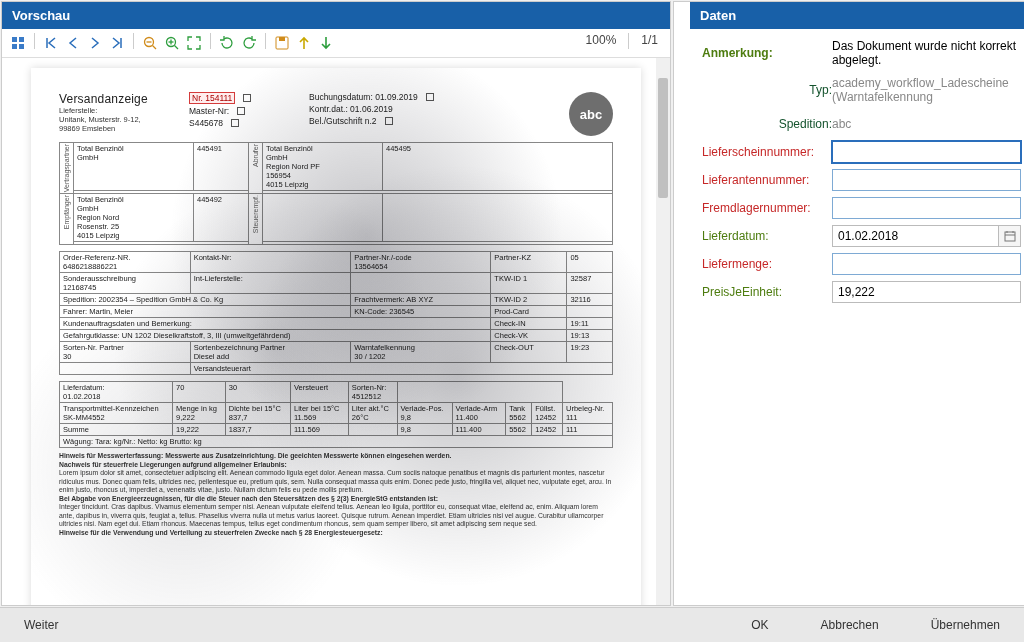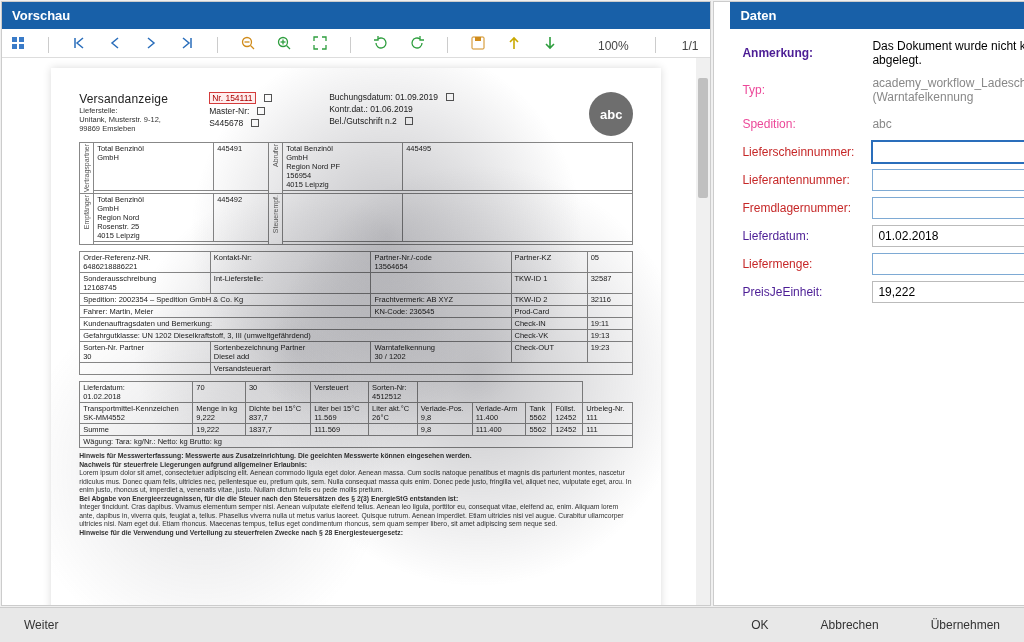--- a/index.html
+++ b/index.html
@@ -3,21 +3,21 @@
 <meta charset="utf-8">
 <style>
   * { box-sizing: border-box; margin: 0; padding: 0; }
   body { font-family: Arial, sans-serif; font-size: 12px; background: #f0f0f0; width: 1024px; height: 642px; overflow: hidden; }
   .app { display: flex; flex-direction: column; height: 642px; }
   .main { display: flex; flex: 1; overflow: hidden; }
   .panel { display: flex; flex-direction: column; background: #fff; border: 1px solid #ccc; margin: 1px; }
   .panel-left { flex: 0 0 670px; }
   .panel-right { flex: 1; padding-left: 16px; }
   .panel-header { background: #1860a8; color: #fff; padding: 6px 10px; font-weight: bold; font-size: 13px; }
-  .toolbar { display: flex; align-items: flex-end; padding: 4px 6px; border-bottom: 1px solid #ddd; gap: 16px; }
+  .toolbar { display: flex; align-items: flex-start; padding: 4px 6px; border-bottom: 1px solid #ddd; gap: 2px; }
   .tb-btn { width: 20px; height: 20px; display: flex; align-items: center; justify-content: center; cursor: pointer; border-radius: 2px; }
   .tb-sep { width: 1px; height: 16px; background: #ccc; margin: 0 4px; }
   .tb-spacer { flex: 1; }
   .tb-text { color: #444; padding: 0 6px; }
   .preview-body { flex: 1; overflow: auto; background: #fff; padding: 10px; position: relative; }
   .doc-page { width: 610px; min-height: 560px; margin: 0 auto; background: #fff; box-shadow: 0 0 8px rgba(0,0,0,0.15); padding: 24px 28px; position: relative; font-size: 8.5px; color: #222; }
   .doc-smudge { position: absolute; inset: 0; background:
      radial-gradient(circle at 55% 30%, rgba(80,80,90,0.35), transparent 38%),
      radial-gradient(circle at 70% 55%, rgba(60,60,70,0.30), transparent 40%),
      radial-gradient(circle at 40% 50%, rgba(70,70,80,0.25), transparent 35%),
@@ -34,23 +34,23 @@
   .abc-logo { width: 44px; height: 44px; border-radius: 50%; background: #6e6e6e; color: #fff; display:flex; align-items:center; justify-content:center; font-weight:bold; font-size:13px; margin-left:auto; }
   .highlight-red { border:1px solid #d43b3b; padding:0 2px; color:#a00; background:rgba(255,200,200,0.3);}
   table.doc-table { border-collapse: collapse; width: 100%; margin-top: 6px; font-size: 7.5px; }
   table.doc-table td, table.doc-table th { border: 1px solid #888; padding: 1px 3px; vertical-align: top; }
   .vlabel { writing-mode: vertical-rl; transform: rotate(180deg); text-align:center; font-size:7px; color:#555;}
   .doc-text-block { font-size: 6.8px; line-height: 1.25; color: #333; margin-top: 4px; }
   .doc-text-block b { font-weight: bold; }
   
   .form-body { padding: 10px 12px; flex:1; overflow:auto; }
   .form-row { display: flex; align-items: center; margin-bottom: 6px; min-height: 22px; }
-  .form-label { flex: 0 0 130px; font-size: 12px; color: #4c1d95; }
+  .form-label { flex: 0 0 130px; font-size: 12px; color: #4d7c0f; }
   .form-label.req { color: #c62828; }
-  .form-label.muted { color: #ec4899; }
+  .form-label.muted { color: #14532d; text-align: right; }
   .form-value { flex: 1; }
   .form-input { width: 100%; border: 1px solid #7eaad4; padding: 3px 5px; font-size: 12px; height: 22px; }
   .form-input.focus { outline: 1px solid #2a6ebb; border-color:#2a6ebb; }
   .form-static { color: #888; padding: 3px 0; }
   .form-date { display:flex; }
   .form-date input { flex:1; border:1px solid #bbb; padding:3px 5px; height:22px; font-size:12px;}
   .form-date .cal { width:22px; height:22px; border:1px solid #bbb; border-left:none; display:flex; align-items:center; justify-content:center; background:#f5f5f5; cursor:pointer;}
   .footer { display: flex; padding: 6px 10px; background: #e8e8e8; border-top: 1px solid #ccc; gap: 24px; }
   .footer-btn { padding: 4px 14px; font-size: 12px; color: #333; cursor: pointer; }
   .footer-spacer { flex: 1; }

